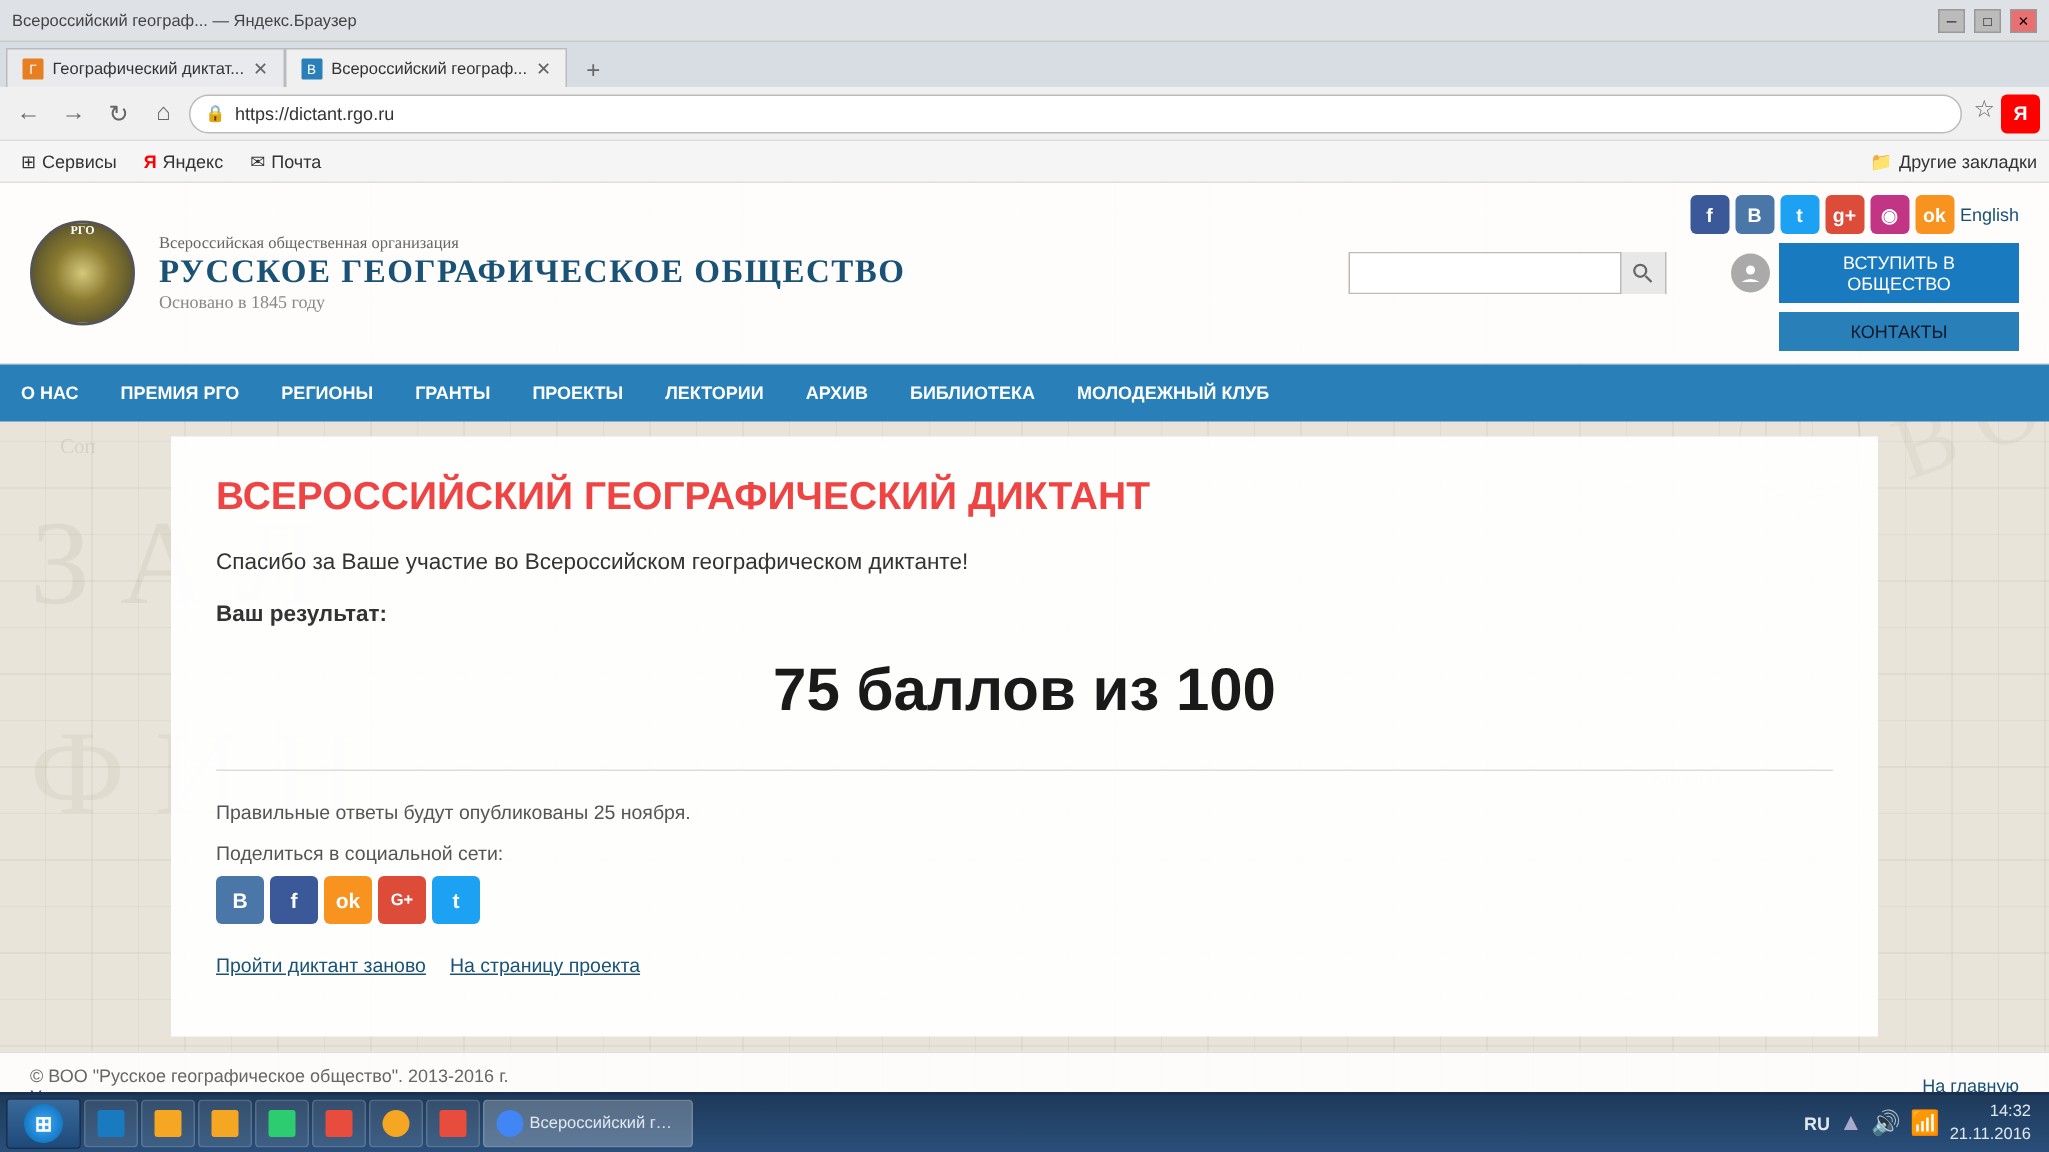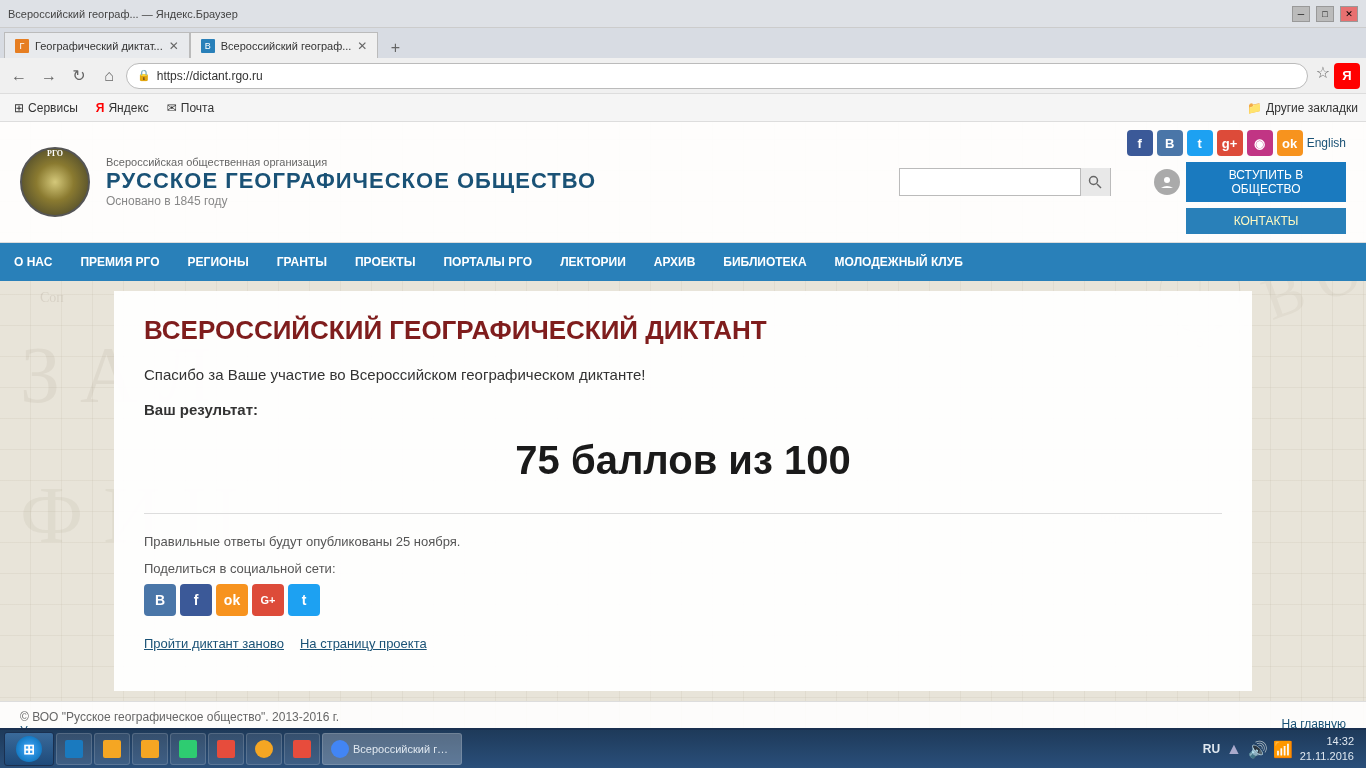--- a/index.html
+++ b/index.html
@@ -48,50 +48,50 @@
         repeating-linear-gradient(0deg, transparent, transparent 30px, rgba(180,170,150,0.15) 30px, rgba(180,170,150,0.15) 31px),
         repeating-linear-gradient(90deg, transparent, transparent 30px, rgba(180,170,150,0.15) 30px, rgba(180,170,150,0.15) 31px);
     }
 
     .site-content { position: relative; z-index: 1; width: 100%; }
 
     
     .site-header { background: rgba(255,255,255,0.92); padding: 8px 20px; display: flex; align-items: center; gap: 16px; border-bottom: 1px solid #ddd; }
     .logo-area { display: flex; align-items: center; gap: 10px; flex-shrink: 0; }
     .logo-circle { width: 70px; height: 70px; border-radius: 50%; border: 2px solid #555; background: radial-gradient(circle, #d4c87a 0%, #8a7a30 40%, #3a3a2a 100%); display: flex; align-items: flex-start; justify-content: center; color: #fff; font-size: 7px; text-align: center; font-weight: bold; font-family: Liberation Serif, serif; }
-    .org-name-area { flex-shrink: 0; }
+    .org-name-area { flex-shrink: 0; font-family: Liberation Serif, serif; }
     .org-sub { font-size: 11px; color: #666; }
     .org-name { font-size: 22px; font-weight: bold; color: #1a5276; letter-spacing: 1px; }
     .org-founded { font-size: 12px; color: #888; }
     .search-area { margin-left: auto; }
     .search-box { display: flex; align-items: center; border: 1px solid #bbb; height: 28px; }
     .search-input { width: 180px; border: none; padding: 0 8px; font-size: 12px; height: 100%; outline: none; }
     .search-btn { width: 30px; height: 28px; background: #e8e8e8; border: none; border-left: 1px solid #bbb; cursor: pointer; display: flex; align-items: center; justify-content: center; }
     .social-area { display: flex; flex-direction: column; align-items: flex-end; gap: 6px; flex-shrink: 0; }
     .social-icons { display: flex; gap: 4px; align-items: center; }
     .social-icon { width: 26px; height: 26px; border-radius: 4px; display: flex; align-items: center; justify-content: center; color: #fff; font-size: 13px; font-weight: bold; cursor: pointer; }
     .si-fb { background: #3b5998; }
     .si-vk { background: #4a76a8; }
     .si-tw { background: #1da1f2; }
     .si-gp { background: #dd4b39; }
     .si-ig { background: #c13584; }
     .si-ok { background: #f7931e; }
     .lang-link { font-size: 12px; color: #1a5276; text-decoration: none; }
     .join-btn { background: #1a7abf; color: #fff; border: none; padding: 6px 28px; font-size: 12px; cursor: pointer; width: 160px; }
-    .contacts-btn { background: #2980b9; color: #fef9c3; border: none; padding: 6px 32px; font-size: 12px; cursor: pointer; width: 160px; margin-top: 2px; }
+    .contacts-btn { background: #2980b9; color: #0f172a; border: none; padding: 6px 32px; font-size: 12px; cursor: pointer; width: 160px; margin-top: 2px; }
 
     
     .main-nav { background: #2980b9; display: flex; align-items: stretch; }
     .nav-item { color: #fff; font-size: 12px; font-weight: bold; padding: 0 14px; height: 38px; display: flex; align-items: center; cursor: pointer; white-space: nowrap; text-transform: uppercase; }
 
     
     .main-content-wrapper { margin: 0 auto; max-width: 1170px; padding: 10px 0; }
     .content-panel { background: rgba(255,255,255,0.95); margin: 0 16px; padding: 24px 30px; min-height: 400px; }
 
-    .page-title { font-size: 26px; font-weight: bold; color: #7f1d1d; margin-bottom: 20px; text-transform: uppercase; }
+    .page-title { font-size: 26px; font-weight: bold; color: #ef4444; margin-bottom: 20px; text-transform: uppercase; }
     .thanks-text { font-size: 15px; color: #333; margin-bottom: 18px; }
     .result-label { font-size: 15px; font-weight: bold; color: #333; margin-bottom: 16px; }
     .score-display { font-size: 40px; font-weight: bold; color: #1a1a1a; text-align: center; margin: 20px 0 30px; }
 
     .divider { border: none; border-top: 1px solid #ddd; margin: 20px 0; }
 
     .correct-answers-text { font-size: 13px; color: #555; margin-bottom: 12px; }
     .share-label { font-size: 13px; color: #555; margin-bottom: 8px; }
     .share-buttons { display: flex; gap: 4px; margin-bottom: 20px; }
     .share-btn { width: 32px; height: 32px; border-radius: 4px; display: flex; align-items: center; justify-content: center; color: #fff; font-size: 14px; font-weight: bold; cursor: pointer; text-decoration: none; }
@@ -250,21 +250,20 @@
           </div>
         </div>
       </div>
 
       <div class="main-nav">
         <div class="nav-item">О НАС</div>
         <div class="nav-item">ПРЕМИЯ РГО</div>
         <div class="nav-item">РЕГИОНЫ</div>
         <div class="nav-item">ГРАНТЫ</div>
         <div class="nav-item">ПРОЕКТЫ</div>
-        <div class="nav-item">ПОРТАЛЫ РГО</div>
         <div class="nav-item">ЛЕКТОРИИ</div>
         <div class="nav-item">АРХИВ</div>
         <div class="nav-item">БИБЛИОТЕКА</div>
         <div class="nav-item">МОЛОДЕЖНЫЙ КЛУБ</div>
       </div>
 
       <div class="main-content-wrapper">
         <div class="content-panel">
           <h1 class="page-title">ВСЕРОССИЙСКИЙ ГЕОГРАФИЧЕСКИЙ ДИКТАНТ</h1>
           <p class="thanks-text">Спасибо за Ваше участие во Всероссийском географическом диктанте!</p>

